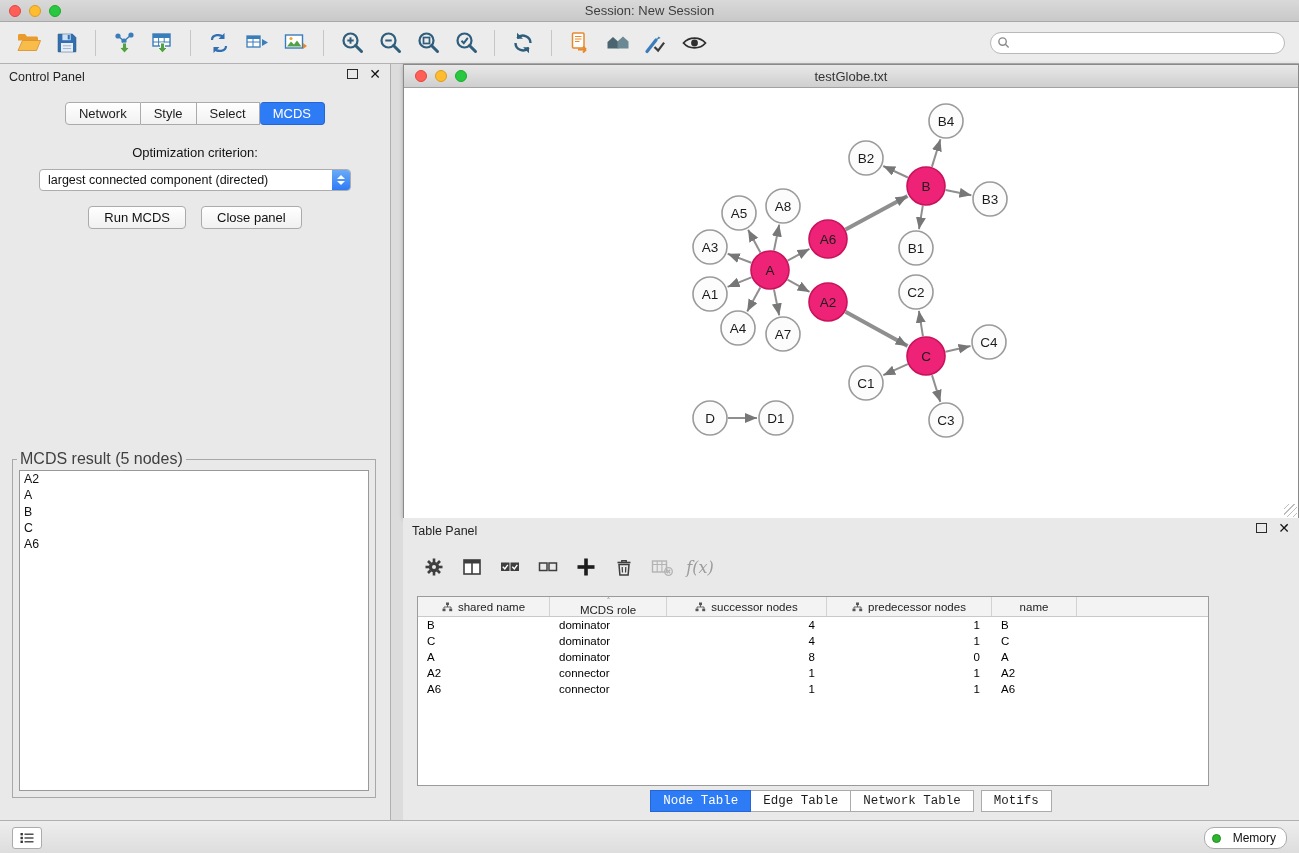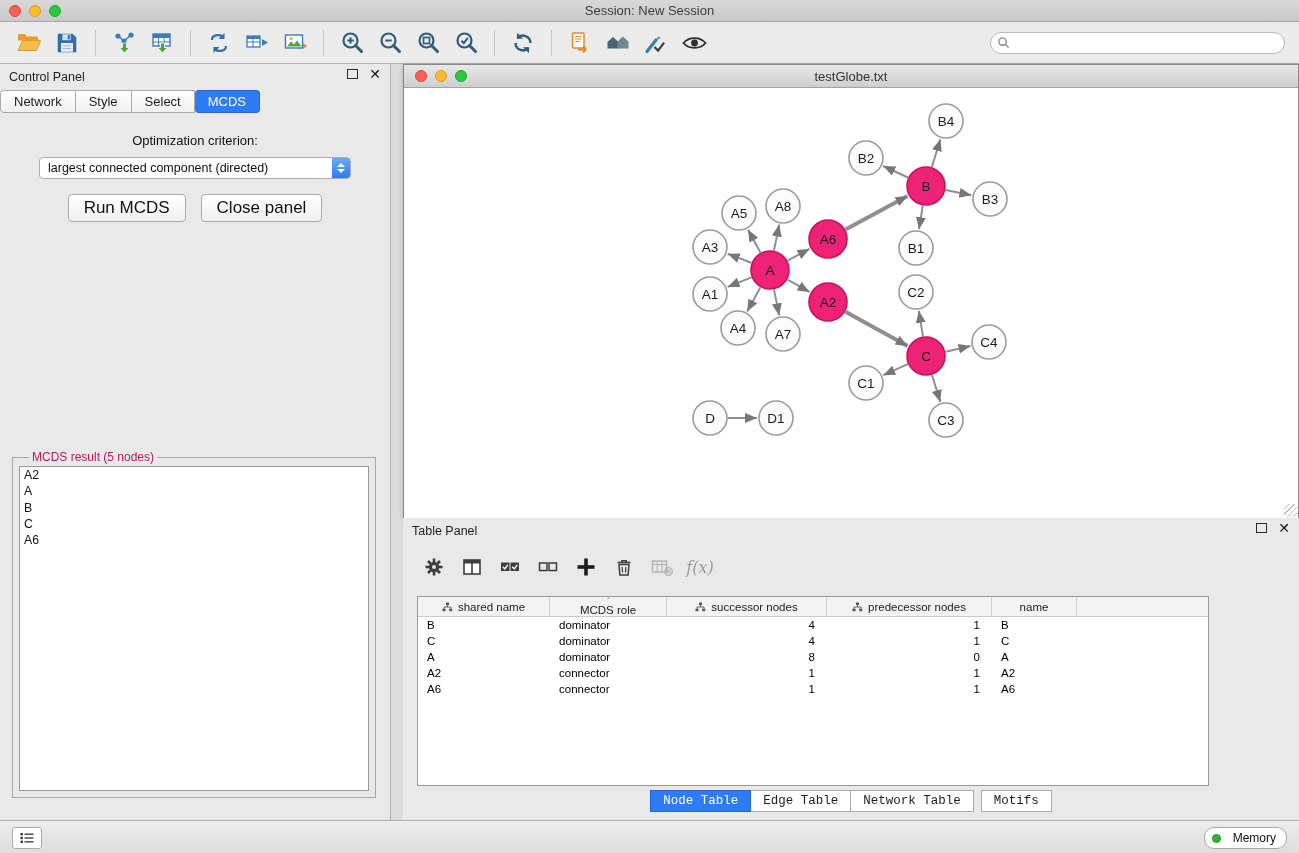--- a/index.html
+++ b/index.html
@@ -27,40 +27,40 @@
   .search-wrap input{border:none;outline:none;flex:1;font-size:12px;background:transparent;
     font-family:"Liberation Sans","DejaVu Sans",sans-serif;}
   
   .control-panel{position:absolute;left:0;top:64px;width:391px;height:756px;background:#e9e9e9;
     border-right:1px solid #b0b0b0;box-sizing:border-box;}
   .panel-header{position:relative;height:26px;}
   .panel-title{position:absolute;left:9px;top:6px;font-size:12.5px;color:#1f1f1f;}
   .panel-ctrl{position:absolute;right:9px;top:4px;display:flex;gap:11px;align-items:center;}
   .restore-box{width:9px;height:8px;border:1.4px solid #2b2b2b;display:inline-block;}
   .close-x{font-size:14px;font-weight:bold;color:#111;line-height:12px;}
-  .cp-tabs{display:flex;justify-content:flex-start;}
+  .cp-tabs{display:flex;justify-content:center;margin-top:12px;}
   .cp-tab{font-size:13px;color:#1d1d1d;padding:3px 13px;background:linear-gradient(#ffffff,#f1f1f1);
     border:1px solid #ababab;border-left:none;}
   .cp-tab:first-child{border-left:1px solid #ababab;border-radius:4px 0 0 4px;}
   .cp-tab:last-child{border-radius:0 4px 4px 0;}
   .cp-tab.active{background:#2e7bf6;border-color:#2565d6;color:#fff;border-radius:4px;}
   .opt-label{text-align:center;font-size:13px;color:#111;margin-top:20px;}
   .dropdown{width:312px;height:22px;margin:9px auto 0 auto;background:#fff;border:1px solid #adadad;
     border-radius:4px;display:flex;align-items:center;position:relative;box-sizing:border-box;}
   .dropdown .dd-text{font-size:12.5px;color:#111;padding-left:8px;flex:1;white-space:nowrap;overflow:hidden;}
   .dd-stepper{width:18px;height:20px;background:linear-gradient(#6aaaf8,#2e7bf6);border-radius:0 3px 3px 0;
     display:flex;flex-direction:column;align-items:center;justify-content:center;gap:2px;}
   .dd-up{width:0;height:0;border-left:4px solid transparent;border-right:4px solid transparent;border-bottom:4px solid #fff;}
   .dd-down{width:0;height:0;border-left:4px solid transparent;border-right:4px solid transparent;border-top:4px solid #fff;}
   .cp-buttons{display:flex;justify-content:center;gap:15px;margin-top:15px;}
-  .mac-btn{font-size:17px;color:#111;padding:3px 15px;background:linear-gradient(#ffffff,#f0f0f0);
+  .mac-btn{font-size:13px;color:#111;padding:3px 15px;background:linear-gradient(#ffffff,#f0f0f0);
     border:1px solid #ababab;border-radius:4px;font-family:"Liberation Sans","DejaVu Sans",sans-serif;}
   .mcds-fieldset{position:absolute;left:12px;top:386px;width:364px;height:348px;border:1px solid #a8a8a8;
     margin:0;padding:0;box-sizing:border-box;}
-  .mcds-fieldset legend{font-size:12px;color:#be185d;margin-left:16px;padding:0 3px;}
+  .mcds-fieldset legend{font-size:16px;color:#404040;margin-left:4px;padding:0 3px;}
   .result-list{position:absolute;left:6px;right:6px;top:2px;bottom:6px;background:#fff;
     border:1px solid #999;overflow:hidden;}
   .result-item{font-size:12.3px;color:#111;line-height:16.3px;padding-left:4px;}
   
   .network-window{position:absolute;left:403px;top:64px;width:896px;height:454px;background:#fff;
     border:1px solid #8a8a8a;box-sizing:border-box;box-shadow:0 1px 4px rgba(0,0,0,0.25);}
   .nw-titlebar{position:relative;height:22px;background:linear-gradient(#e8e8e8,#cfcfcf);
     border-bottom:1px solid #a2a2a2;display:flex;align-items:center;}
   .nw-title{position:absolute;left:0;right:0;text-align:center;font-size:13px;color:#343434;}
   .nw-canvas{position:relative;width:100%;height:430px;background:#fff;}

